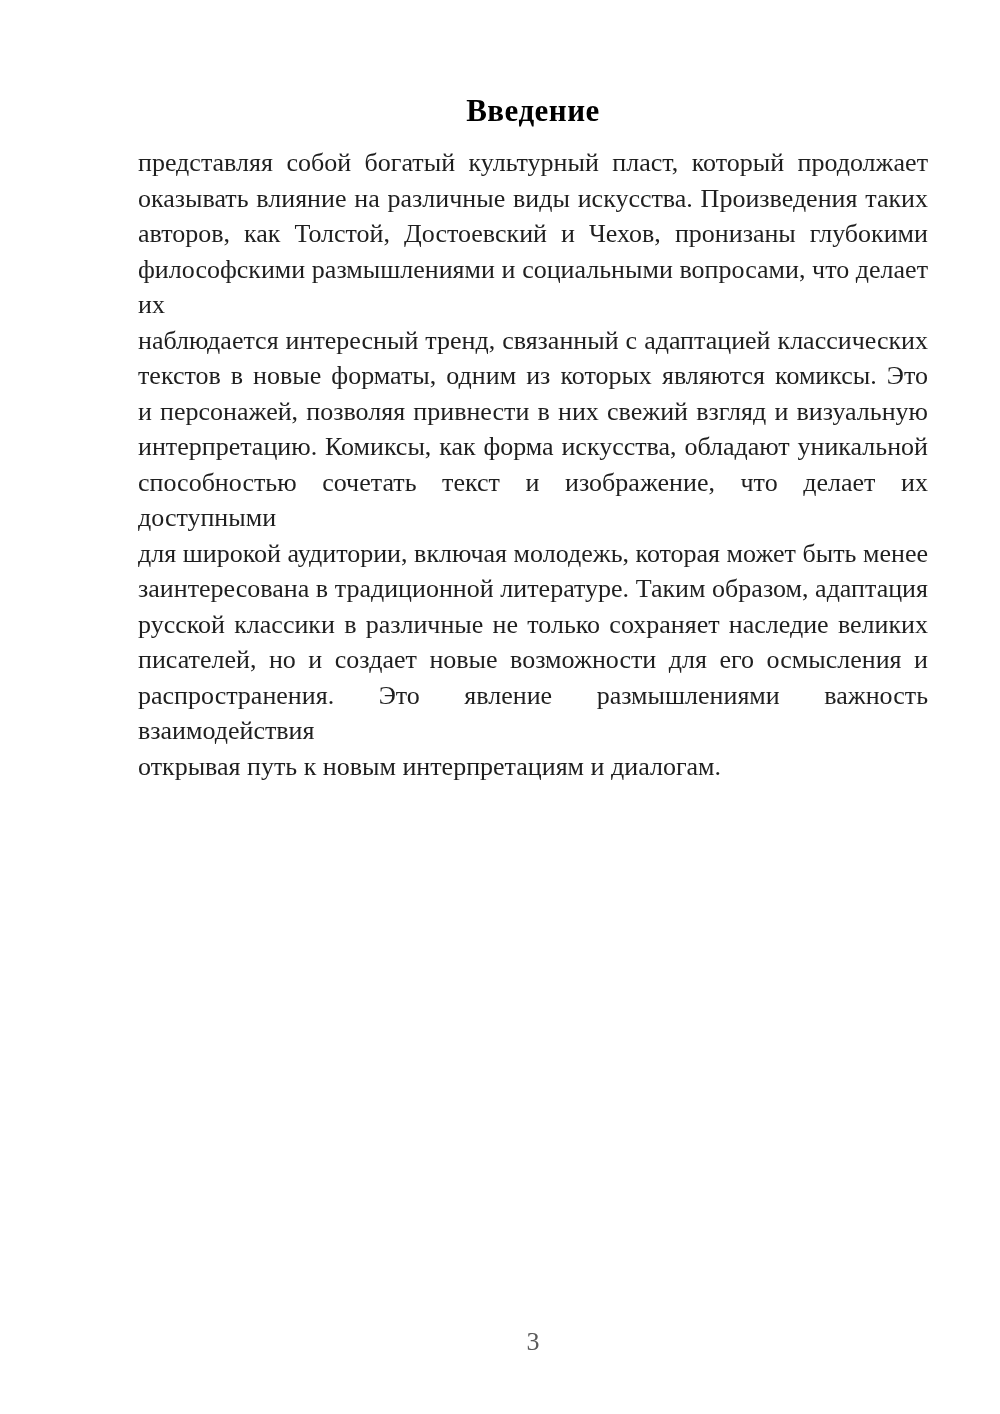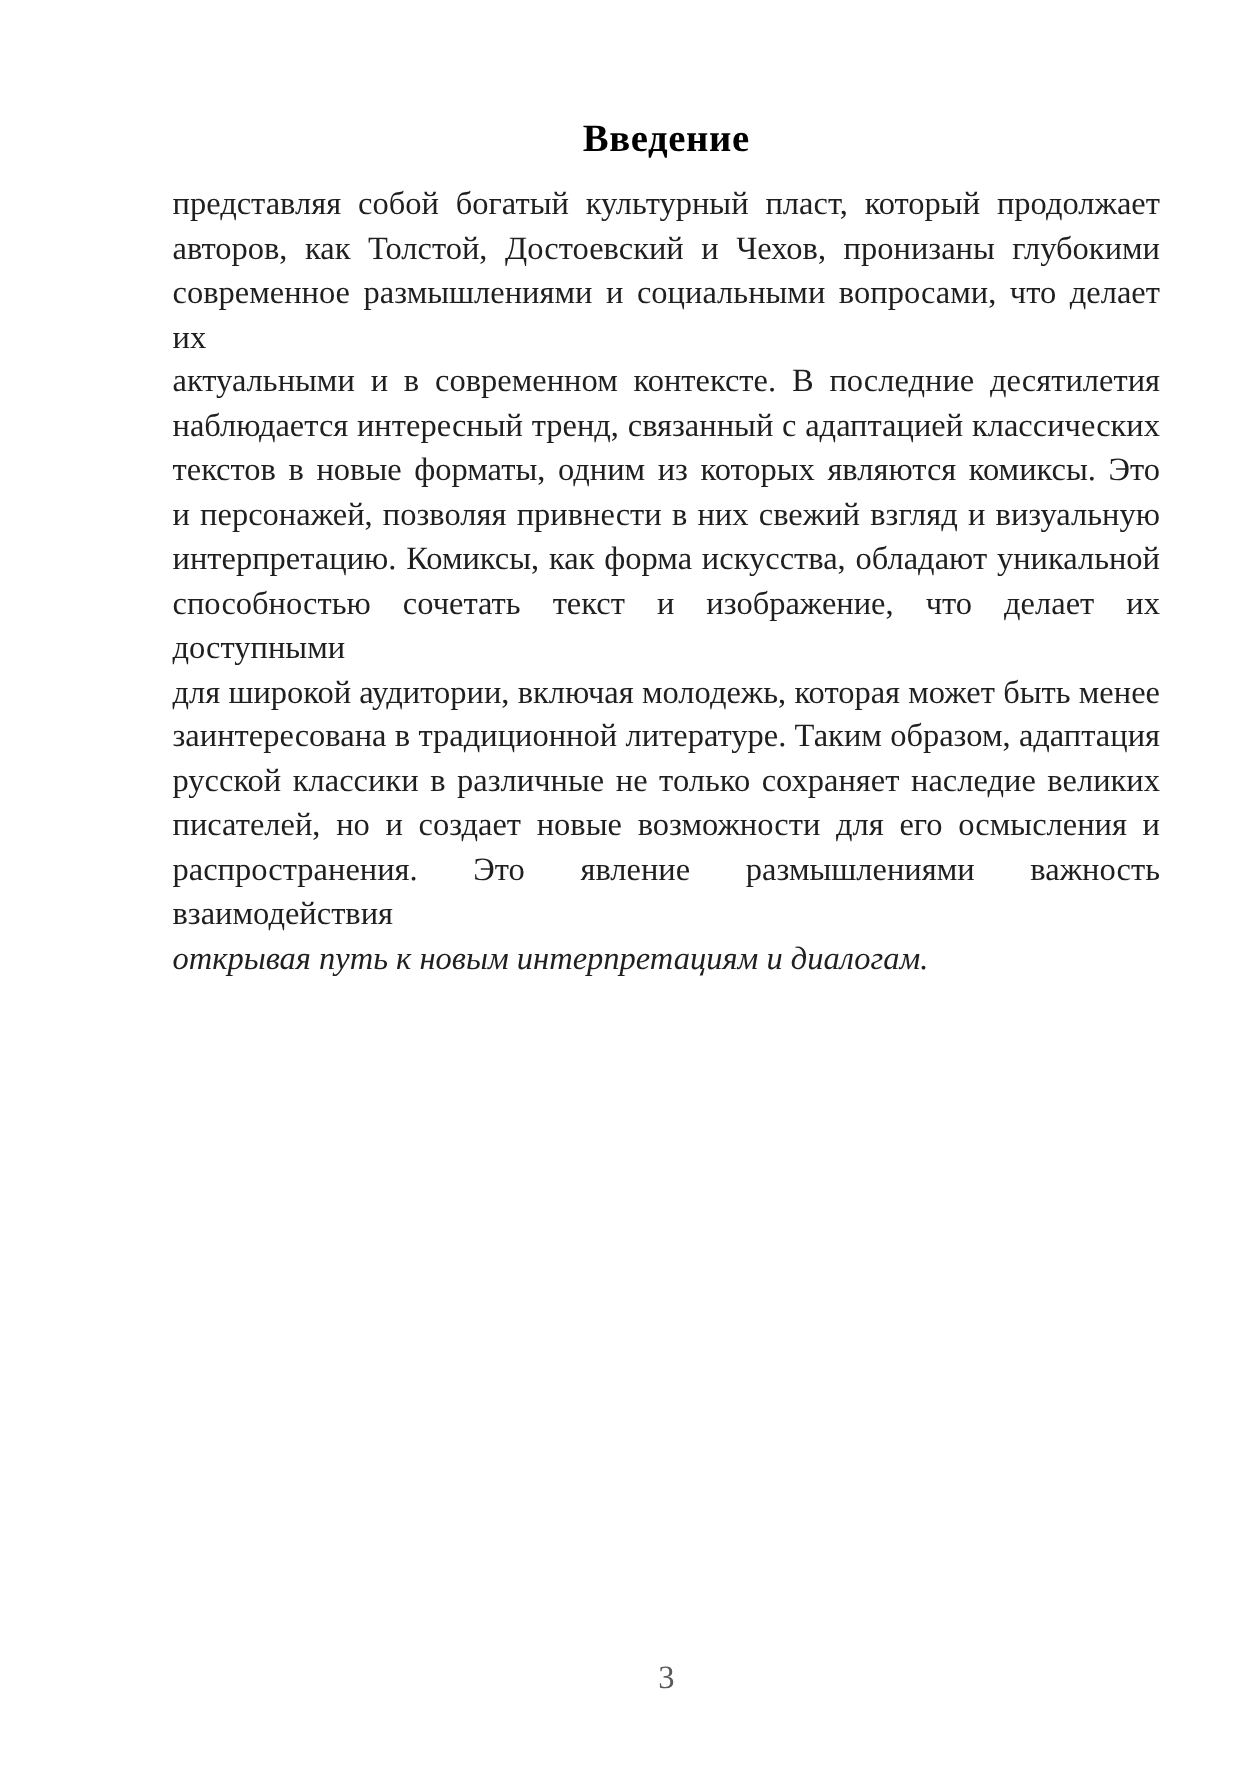--- a/index.html
+++ b/index.html
@@ -41,44 +41,43 @@
   .paragraph .line {
     text-align: justify;
     text-align-last: justify;
     white-space: normal;
   }
   .paragraph .line.first {
     text-indent: 57px;
   }
   .paragraph .line.last {
     text-align-last: left;
-    font-style: italic;
   }
   .page-number {
     position: absolute;
     left: 138px;
     top: 1327px;
     width: 790px;
     text-align: center;
     font-size: 26px;
     line-height: 30px;
     color: var(--pagenum-text);
   }
 </style>
 </head>
 <body>
 
 <div class="page">
   <div class="content">
     <h1 class="doc-title">Введение</h1>
     <div class="paragraph">
         <div class="line">представляя собой богатый культурный пласт, который продолжает</div>
+        <div class="line">оказывать влияние на различные виды искусства. Произведения таких</div>
         <div class="line">авторов, как Толстой, Достоевский и Чехов, пронизаны глубокими</div>
-        <div class="line">современное размышлениями и социальными вопросами, что делает их</div>
-        <div class="line">актуальными и в современном контексте. В последние десятилетия</div>
+        <div class="line">философскими размышлениями и социальными вопросами, что делает их</div>
         <div class="line">наблюдается интересный тренд, связанный с адаптацией классических</div>
         <div class="line">текстов в новые форматы, одним из которых являются комиксы. Это</div>
         <div class="line">и персонажей, позволяя привнести в них свежий взгляд и визуальную</div>
         <div class="line">интерпретацию. Комиксы, как форма искусства, обладают уникальной</div>
         <div class="line">способностью сочетать текст и изображение, что делает их доступными</div>
         <div class="line">для широкой аудитории, включая молодежь, которая может быть менее</div>
         <div class="line">заинтересована в традиционной литературе. Таким образом, адаптация</div>
         <div class="line">русской классики в различные не только сохраняет наследие великих</div>
         <div class="line">писателей, но и создает новые возможности для его осмысления и</div>
         <div class="line">распространения. Это явление размышлениями важность взаимодействия</div>

